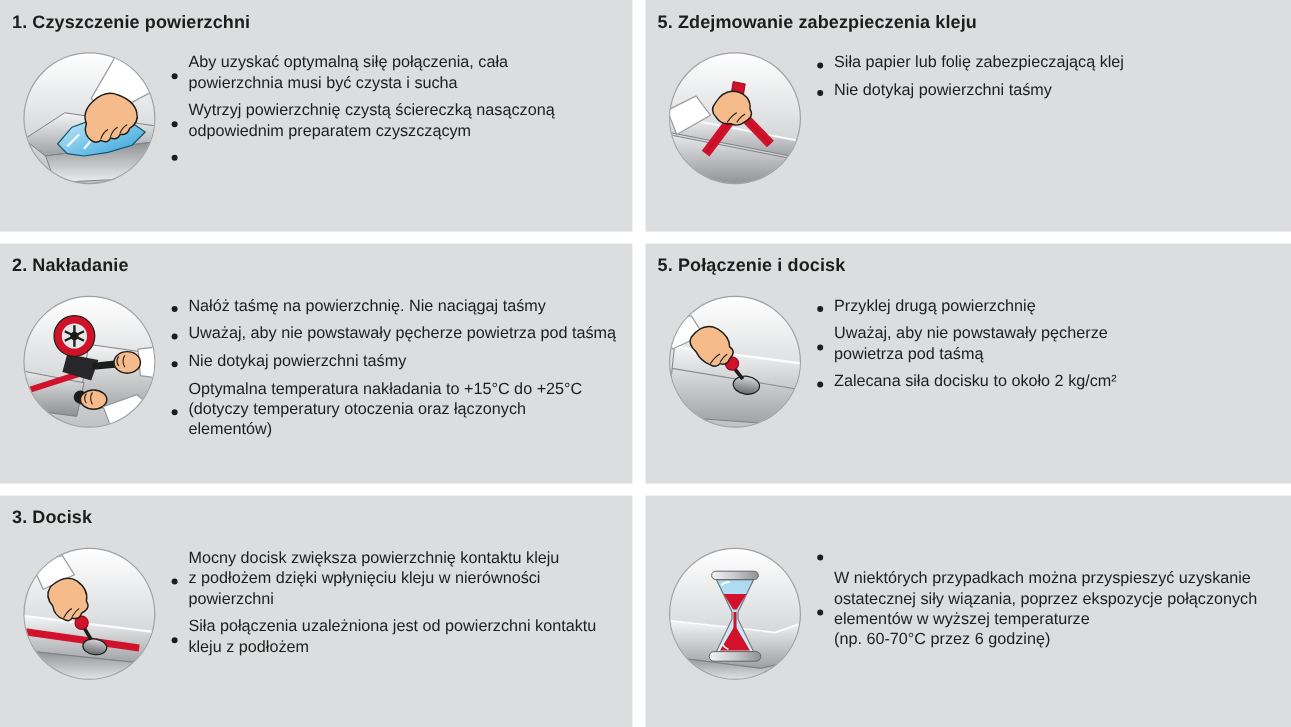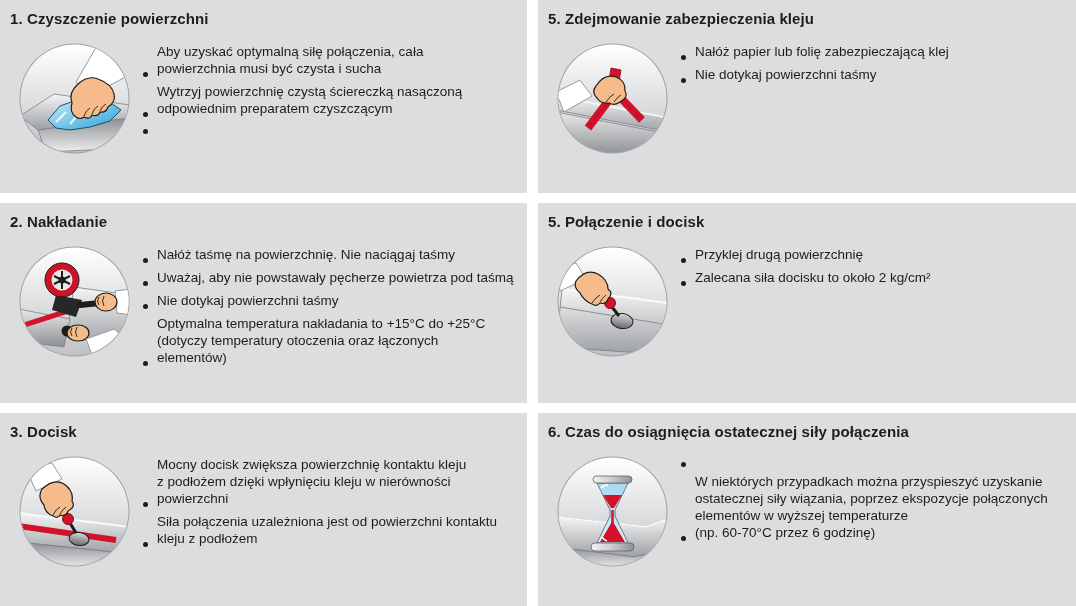--- a/index.html
+++ b/index.html
@@ -27,21 +27,21 @@
   }
   .illus{
     position:absolute;left:18px;top:42px;width:113px;height:113px;
   }
   .illus svg{display:block;width:113px;height:113px;}
   ul.bullets{
     position:absolute;left:143px;top:43px;right:8px;
     margin:0;padding:0;list-style:none;
   }
   ul.bullets li{
-    display:flex;align-items:flex-end;
+    display:flex;align-items:center;
     margin:0 0 6px 0;
   }
   .dot{
     flex:none;width:5px;height:5px;border-radius:50%;
     background:#1d1d1b;margin:6px 9px 0 0;
   }
   .btxt{
     white-space:pre-line;
     font-size:13.5px;line-height:17px;color:#1d1d1b;
   }
@@ -138,21 +138,21 @@
           <path d="M55,26 L65,28 L61,52 L51,50 Z" fill="#d2112b" stroke="#8e0c1e" stroke-width="0.8"></path>
           <path d="M0,50 L24,38 L36,54 L8,70 Z" fill="#ffffff" stroke="#96989b" stroke-width="1"></path>
           <path d="M40,44 Q48,31 60,35 Q70,39 69,49 Q73,55 64,60 Q59,64 53,61 Q45,62 41,56 Q35,50 40,44 Z" fill="#f6bb8b" stroke="#1d1d1b" stroke-width="1.2"></path>
           <path d="M50,60 Q54,54 58,52 M58,60 Q61,55 65,53" stroke="#1d1d1b" stroke-width="0.9" fill="none"></path>
         </g>
       </svg>
     </div>
     <ul class="bullets">
       <li>
           <span class="dot"></span>
-          <span class="btxt">Nałóż papier lub folię zabezpieczającą klej</span>
+          <span class="btxt">Siła papier lub folię zabezpieczającą klej</span>
         </li>
       <li>
           <span class="dot"></span>
           <span class="btxt">Nie dotykaj powierzchni taśmy</span>
         </li>
     </ul>
   </section>
 
   <section class="panel">
     <h2>2. Nakładanie</h2>
@@ -257,20 +257,25 @@
         </g>
       </svg>
     </div>
     <ul class="bullets">
       <li>
           <span class="dot"></span>
           <span class="btxt">Przyklej drugą powierzchnię</span>
         </li>
       <li>
           <span class="dot"></span>
+          <span class="btxt">Uważaj, aby nie powstawały pęcherze
+powietrza pod taśmą</span>
+        </li>
+      <li>
+          <span class="dot"></span>
           <span class="btxt">Zalecana siła docisku to około 2 kg/cm²</span>
         </li>
     </ul>
   </section>
 
   <section class="panel">
     <h2>3. Docisk</h2>
     <div class="illus">
       <svg viewBox="0 0 113 113">
         <defs>
@@ -319,21 +324,20 @@
         </li>
       <li>
           <span class="dot"></span>
           <span class="btxt">Siła połączenia uzależniona jest od powierzchni kontaktu
 kleju z podłożem</span>
         </li>
     </ul>
   </section>
 
   <section class="panel">
-    <h2>6. Czas do osiągnięcia ostatecznej siły połączenia</h2>
     <div class="illus">
       <svg viewBox="0 0 113 113">
         <defs>
           <clipPath id="c6">
               <circle cx="56.5" cy="56.5" r="54"></circle>
             </clipPath>
           <linearGradient id="g6bg" x1="0" y1="0" x2="0" y2="1">
               <stop offset="0" stop-color="#ffffff"></stop>
               <stop offset="1" stop-color="#c0c2c5"></stop>
             </linearGradient>

